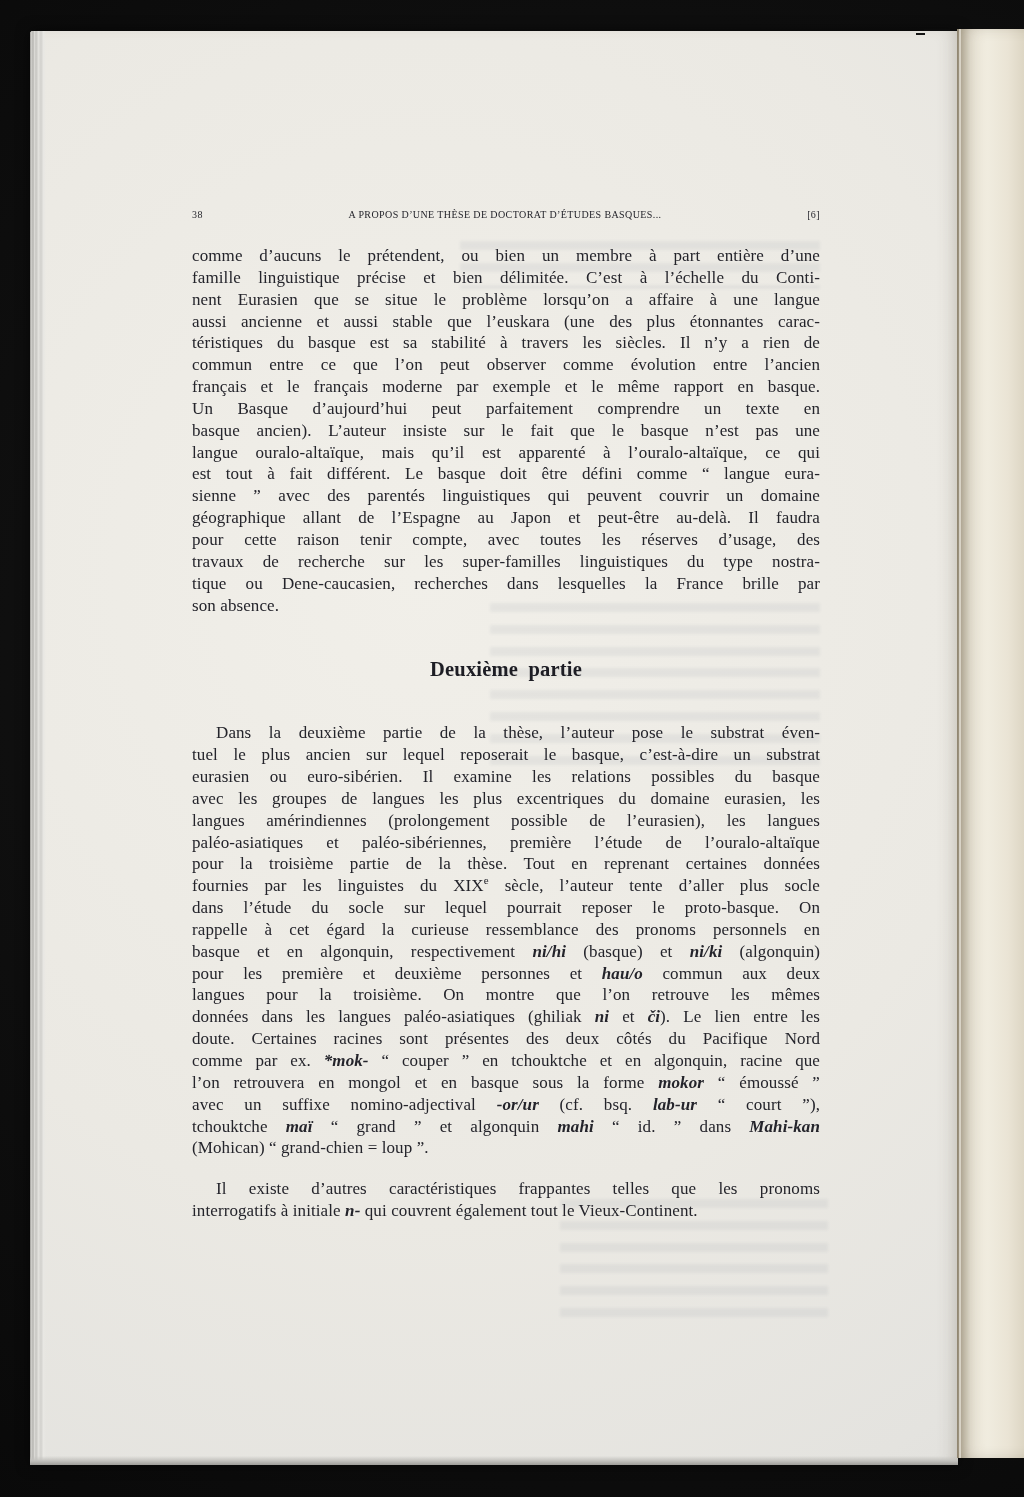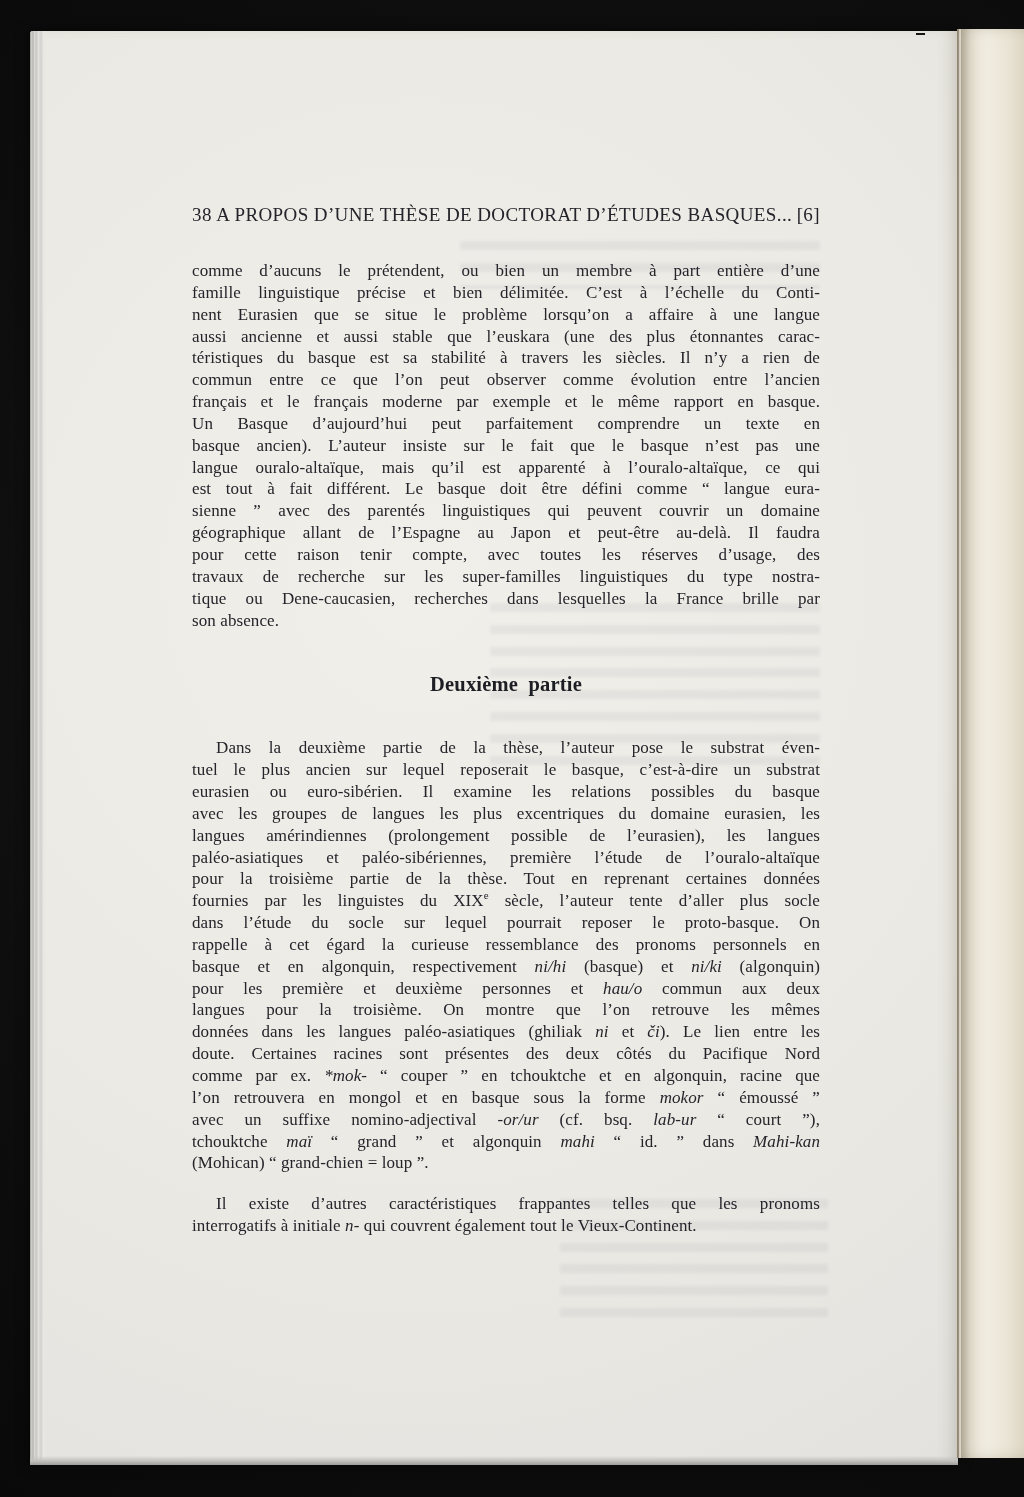--- a/index.html
+++ b/index.html
@@ -46,42 +46,42 @@
   .ghost.g1{left:460px;top:572px;width:330px;height:170px;}
   .ghost.g2{left:530px;top:1168px;width:268px;height:130px;}
   .ghost.g3{left:430px;top:210px;width:360px;height:48px;}
   
   .content{
     position:absolute;left:162px;top:174px;width:628px;
     color:#24242b;font-size:17px;letter-spacing:0.1px;
   }
   .page-header{
     display:flex;align-items:baseline;line-height:20px;
-    font-size:19px;letter-spacing:0.4px;
+    font-size:10px;letter-spacing:0.4px;
   }
   .page-header .pgnum{flex:0 0 auto;}
   .page-header .rtitle{flex:1 1 auto;text-align:center;}
   .page-header .issue{flex:0 0 auto;}
-  .blocks > :nth-child(1){margin-top:35px;}
+  .blocks > :nth-child(1){margin-top:20px;}
   .blocks > .heading{margin-top:40px;margin-bottom:40px;}
   .blocks > :nth-child(4){margin-top:19px;}
   .heading{
     text-align:center;font-weight:bold;font-size:20.5px;line-height:26px;
     word-spacing:5px;letter-spacing:0.2px;color:#1d1d24;
   }
   .para{margin:0;}
   .line{
     line-height:21.85px;height:21.85px;
     text-align:justify;text-align-last:justify;
     white-space:normal;
   }
   .line.last{text-align-last:auto;}
   .line.indent{text-indent:24px;}
   .line sup{font-size:11px;line-height:0;}
-  .line i{font-style:italic;}
+  .line i{font-style:italic;font-weight:bold;}
 </style>
 </head>
 <body>
 
 <div class="stage">
 
   <div class="page">
     <div class="page-edge-left"></div>
     <div class="page-edge-bottom"></div>
 

